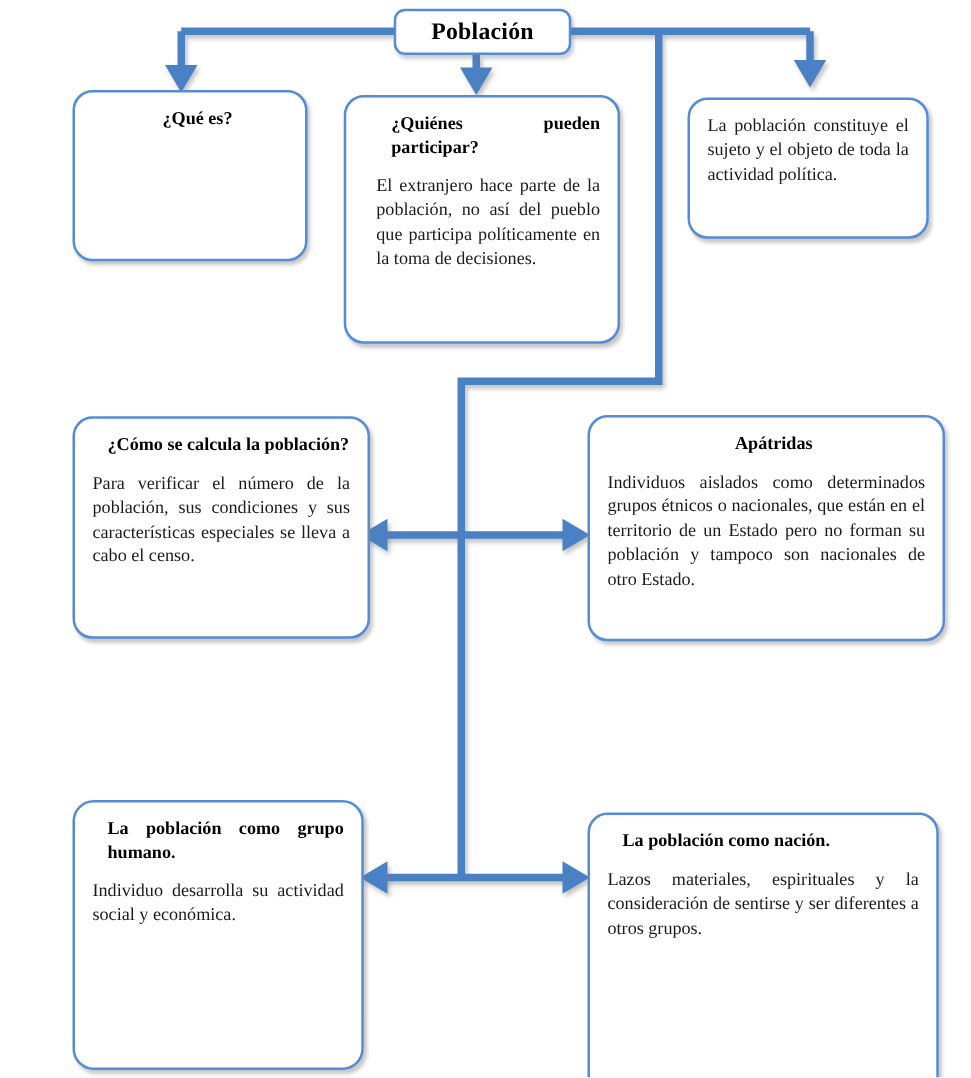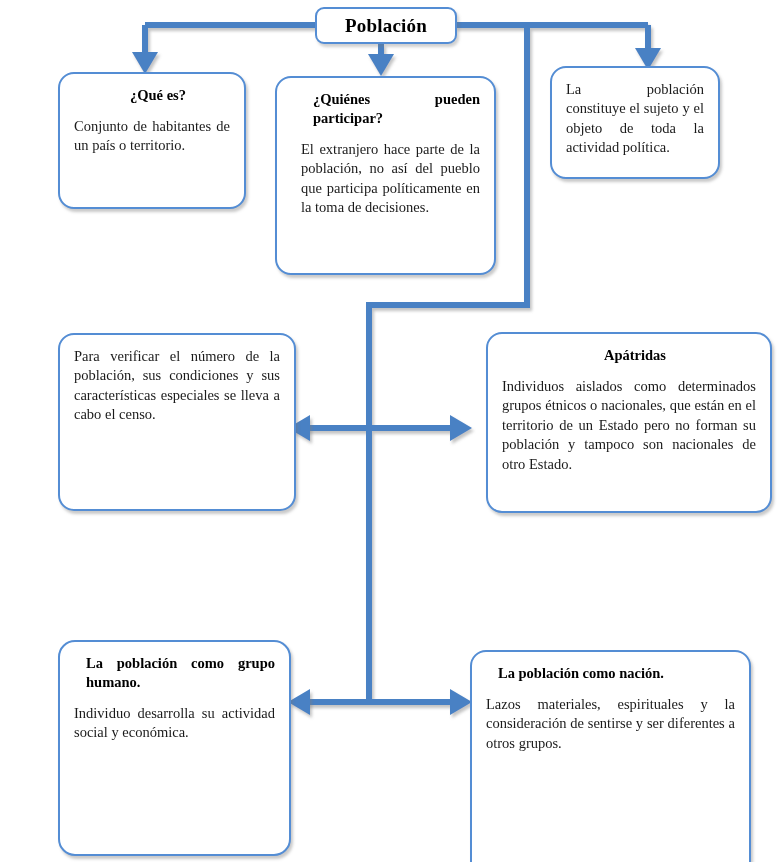--- a/index.html
+++ b/index.html
@@ -69,23 +69,23 @@
     text-align: justify;
     text-justify: inter-word;
   }
   .bd.last {
     margin-bottom: 0;
   }
   
   #n-title   { left: 315px; top: 7px;   width: 142px; height: 37px; }
   #n-quees   { left: 58px;  top: 72px;  width: 188px; height: 137px; }
   #n-quienes { left: 275px; top: 76px;  width: 221px; height: 199px; padding-left: 24px; }
-  #n-consti  { left: 550px; top: 66px;  width: 170px; height: 113px; }
+  #n-consti  { left: 550px; top: 78px;  width: 193px; height: 113px; }
   #n-como    { left: 58px;  top: 333px; width: 238px; height: 178px; }
-  #n-apat    { left: 486px; top: 332px; width: 286px; height: 181px; font-family: Liberation Serif, serif; }
+  #n-apat    { left: 470px; top: 332px; width: 286px; height: 181px; font-family: Liberation Serif, serif; }
   #n-grupo   { left: 58px;  top: 640px; width: 233px; height: 216px; border-radius: 17px; }
   #n-nacion  { left: 470px; top: 650px; width: 281px; height: 228px; }
 </style>
 </head>
 <body>
 
 <div id="canvas">
 
   <svg id="wires" viewBox="0 0 777 862" width="777" height="862">
     <defs>
@@ -126,33 +126,33 @@
       <polygon points="472,702 450,689 450,715"></polygon>
     </g>
   </svg>
 
   <div class="node title-node" id="n-title">
     <span class="ttl">Población</span>
   </div>
 
   <div class="node" id="n-quees">
     <p class="hd center">¿Qué es?</p>
-    <p class="bd last">Conjunto de habitantes de un país o territorio.</p>
   </div>
 
   <div class="node" id="n-quienes">
     <p class="hd">¿Quiénes pueden participar?</p>
     <p class="bd last">El extranjero hace parte de la población, no así del pueblo que participa políticamente en la toma de decisiones.</p>
   </div>
 
   <div class="node" id="n-consti">
     <p class="bd last">La población constituye el sujeto y el objeto de toda la actividad política.</p>
   </div>
 
   <div class="node" id="n-como">
+    <p class="hd">¿Cómo se calcula la población?</p>
     <p class="bd last">Para verificar el número de la población, sus condiciones y sus características especiales se lleva a cabo el censo.</p>
   </div>
 
   <div class="node" id="n-apat">
     <p class="hd center">Apátridas</p>
     <p class="bd last">Individuos aislados como determinados grupos étnicos o nacionales, que están en el territorio de un Estado pero no forman su población y tampoco son nacionales de otro Estado.</p>
   </div>
 
   <div class="node" id="n-grupo">
     <p class="hd">La población como grupo humano.</p>

